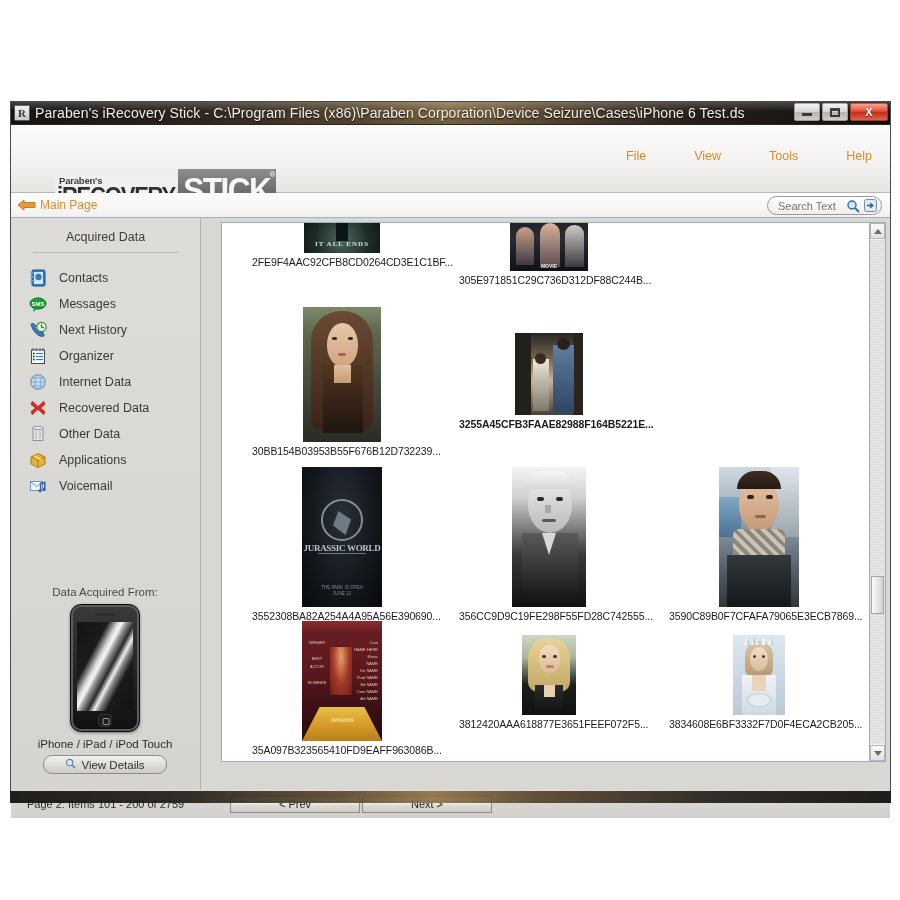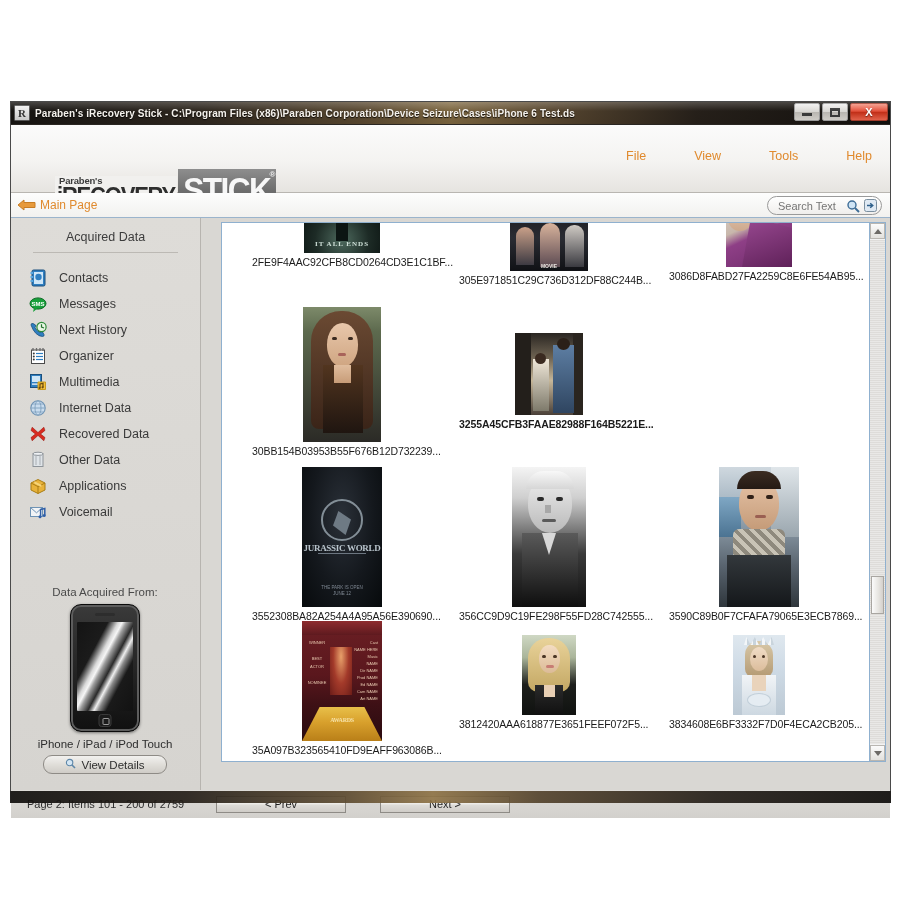--- a/index.html
+++ b/index.html
@@ -49,26 +49,25 @@
     margin: 0 5px 0 3px;
     background: linear-gradient(180deg,#f2f2f2,#c9c9c9);
     border: 1px solid #555;
     border-radius: 1px;
     font: bold 11px "Liberation Serif", serif;
     color: #333;
     display: flex; align-items: center; justify-content: center;
     flex: 0 0 auto;
   }
   #titlebar-text {
-    font-size: 10px;
+    font-size: 14px;
     color: #f4f1ec;
     white-space: nowrap;
     text-shadow: 0 1px 1px rgba(0,0,0,0.85);
     letter-spacing: .1px;
-    font-weight: bold;
   }
   #window-controls {
     position: absolute; right: 2px; top: 1px;
     display: flex; gap: 2px; align-items: center;
   }
   .win-btn {
     width: 26px; height: 18px;
     border: 1px solid #9a9a9a;
     border-radius: 2px;
     background: linear-gradient(180deg,#f0efee 0%,#d8d6d2 48%,#b9b6b1 52%,#cfccc7 100%);
@@ -384,23 +383,22 @@
     height: 28px;
     background: linear-gradient(180deg,#dedcd8,#d2d0cc);
     display: flex; align-items: center;
   }
   #page-status {
     position: absolute; left: 16px;
     font-size: 11px; color: #2c2c2c;
     white-space: nowrap;
   }
   #pager {
-    position: absolute; left: 205px;
+    position: absolute; left: 219px;
     display: flex;
-    gap: 32px;
   }
   .pager-btn {
     width: 130px; height: 17px;
     border: 1px solid #8e8b86;
     background: linear-gradient(180deg,#fafaf9 0%,#eceae6 48%,#dedcd8 52%,#cfccc7 100%);
     font-size: 11px; color: #1f1f1f;
     display:flex;align-items:center;justify-content:center;
     cursor: pointer;
   }
   .pager-btn + .pager-btn { margin-left: 2px; }
@@ -548,34 +546,20 @@
             <line x1="7" y1="12.5" x2="14" y2="12.5" stroke="#2f7fc1" stroke-width="1.2"></line>
             <circle cx="4.8" cy="6.5" r="1" fill="#3a3a3a"></circle>
             <circle cx="4.8" cy="9.5" r="1" fill="#3a3a3a"></circle>
             <circle cx="4.8" cy="12.5" r="1" fill="#3a3a3a"></circle>
           </svg>
         </span>
         <span class="nav-label">Organizer</span>
       </div>
 
 
-      <div class="nav-row">
-        <span class="nav-icon">
-          <svg width="18" height="18" viewBox="0 0 18 18">
-            <rect x="1.5" y="1.5" width="11" height="13" fill="#2f7fc1" stroke="#1a4f7d"></rect>
-            <rect x="3" y="3" width="8" height="6" fill="#cfe6f7"></rect>
-            <rect x="3" y="10.5" width="8" height="1.2" fill="#ffffff"></rect>
-            <path d="M9 9 L16.5 9 L16.5 16.5 L9 16.5 Z" fill="#f3c13a" stroke="#c79a1e"></path>
-            <path d="M11 15 L11 11 L14 10.3 L14 14.3" stroke="#6b4a0e" stroke-width="1.2" fill="none"></path>
-            <circle cx="10.6" cy="15" r="1.1" fill="#6b4a0e"></circle>
-            <circle cx="13.6" cy="14.3" r="1.1" fill="#6b4a0e"></circle>
-          </svg>
-        </span>
-        <span class="nav-label">Multimedia</span>
-      </div>
 
       <div class="nav-row">
         <span class="nav-icon">
           <svg width="18" height="18" viewBox="0 0 18 18">
             <circle cx="9" cy="9" r="7.2" fill="#c9dcee" stroke="#6f93b4" stroke-width="1.1"></circle>
             <ellipse cx="9" cy="9" rx="3" ry="7.2" fill="none" stroke="#7fa0bd" stroke-width="0.9"></ellipse>
             <line x1="1.8" y1="9" x2="16.2" y2="9" stroke="#7fa0bd" stroke-width="0.9"></line>
             <line x1="3" y1="5" x2="15" y2="5" stroke="#7fa0bd" stroke-width="0.8"></line>
             <line x1="3" y1="13" x2="15" y2="13" stroke="#7fa0bd" stroke-width="0.8"></line>
           </svg>
@@ -672,31 +656,20 @@
               <div style="position:absolute;left:30px;top:12px;width:20px;height:44px;border-radius:10px 10px 0 0;
                           background:linear-gradient(180deg,#d8b39c,#5c4a52);"></div>
               <div style="position:absolute;left:55px;top:14px;width:19px;height:42px;border-radius:9px 9px 0 0;
                           background:linear-gradient(180deg,#cfcac4,#3a3a40);"></div>
               <div style="position:absolute;left:0;right:0;bottom:2px;text-align:center;
                           font:bold 5px 'Liberation Sans',sans-serif;color:#e8e4df;">MOVIE</div>
             </div>
             <div class="thumb-label">305E971851C29C736D312DF88C244B...</div>
           </div>
 
-          <div class="cell" style="left:447px; top:-14px;">
-            <div class="thumb" style="width:66px;height:58px;background:
-                 linear-gradient(155deg,#d9cfc6 0%,#c8b7ab 30%,#8e3f86 45%,#6d2a69 100%);">
-              <div style="position:absolute;left:2px;top:0;width:24px;height:22px;border-radius:0 0 12px 12px;
-                          background:linear-gradient(180deg,#e2c6ae,#cda98e);"></div>
-              <div style="position:absolute;left:16px;top:8px;width:50px;height:50px;
-                          background:linear-gradient(160deg,#9b4a93,#5f2159);
-                          clip-path:polygon(18% 0,100% 22%,100% 100%,0 100%);"></div>
-            </div>
-            <div class="thumb-label">3086D8FABD27FA2259C8E6FE54AB95...</div>
-          </div>
 
           <div class="cell" style="left:30px; top:84px;">
             <div class="thumb" style="width:78px;height:135px;background:
                  linear-gradient(180deg,#7d8a6a 0%,#5d6a4e 18%,#2b2a26 100%);">
               <div style="position:absolute;left:8px;top:4px;width:62px;height:118px;
                           background:linear-gradient(180deg,#6b4a33,#3a2418);
                           border-radius:30px 30px 8px 8px;"></div>
               <div style="position:absolute;left:24px;top:16px;width:31px;height:44px;border-radius:16px/22px;
                           background:linear-gradient(180deg,#e8c7ab,#cfa581);"></div>
               <div style="position:absolute;left:29px;top:30px;width:5px;height:3px;border-radius:2px;background:#3a2a20;"></div>

